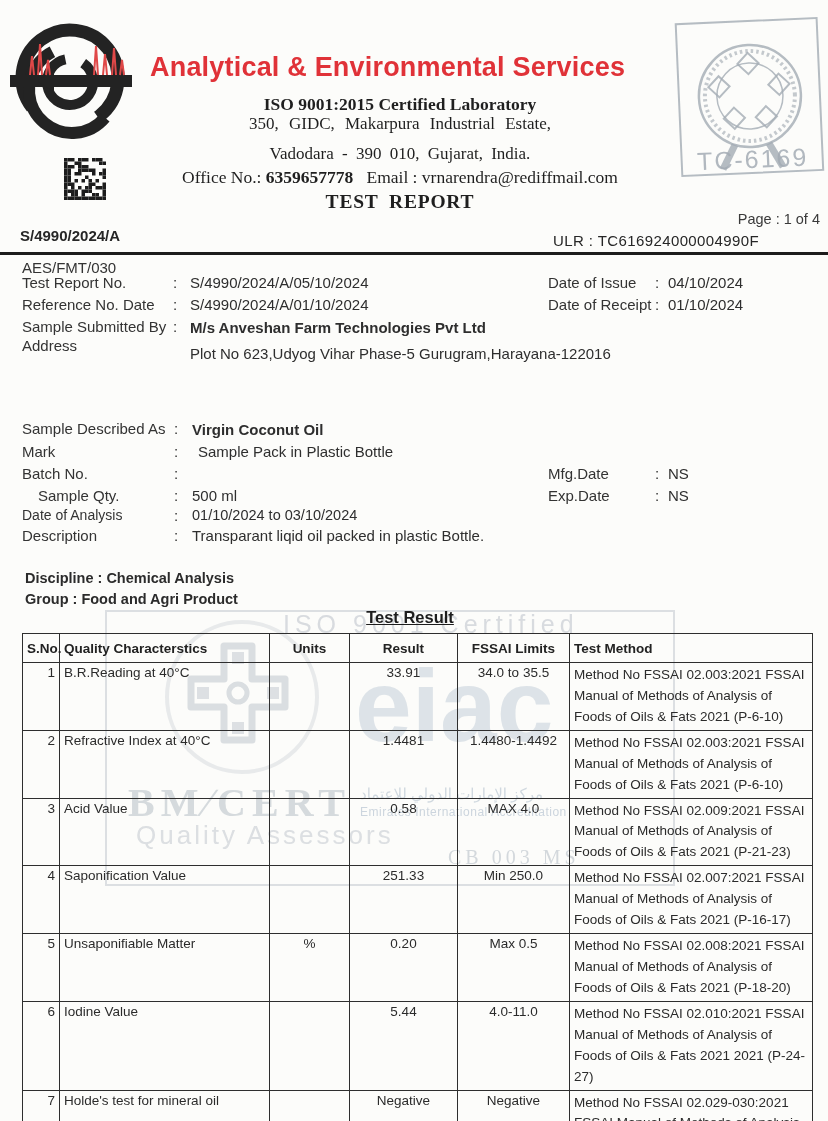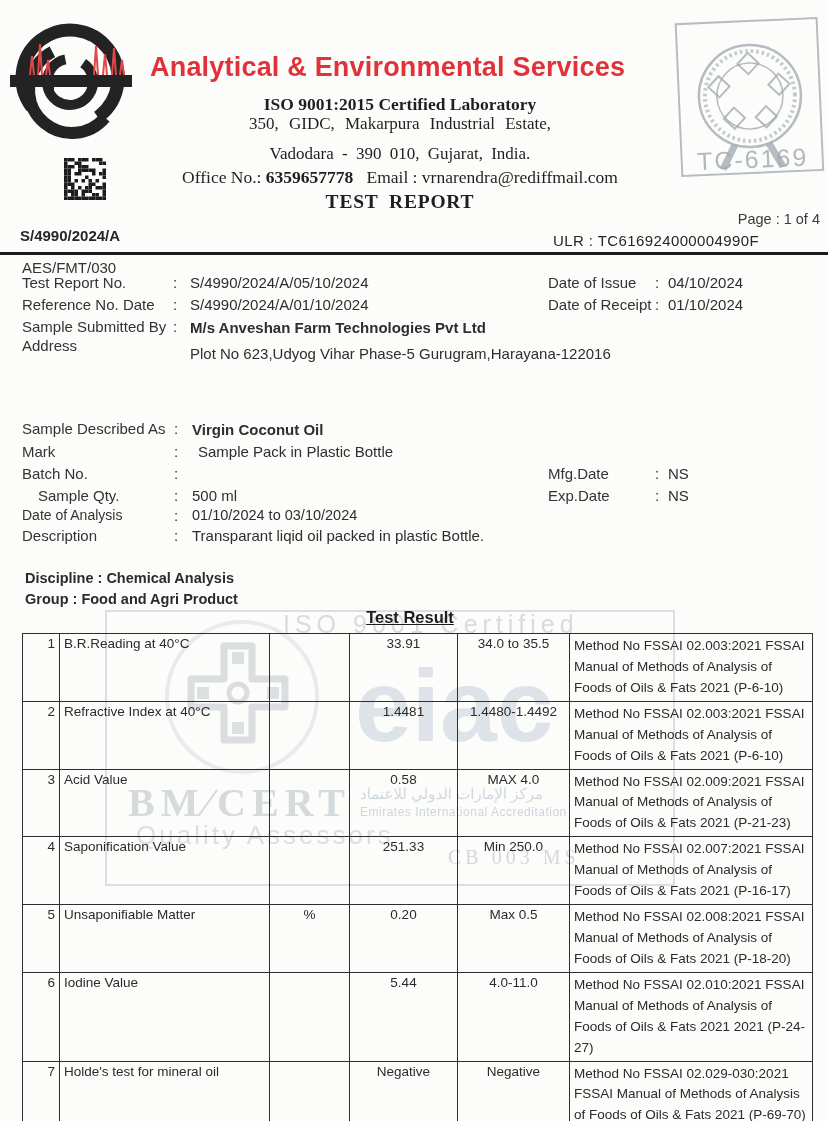--- a/index.html
+++ b/index.html
@@ -294,20 +294,28 @@
 <table class="res">
   <colgroup>
     <col style="width:37px">
       <col style="width:210px">
       <col style="width:80px">
     <col style="width:108px">
       <col style="width:112px">
       <col style="width:243px">
   </colgroup>
   <tbody>
+      <tr style="height:29px">
+    <th class="sno">S.No.</th>
+    <th>Quality Characterstics</th>
+    <th class="c">Units</th>
+    <th class="c">Result</th>
+    <th class="c">FSSAI Limits</th>
+    <th>Test Method</th>
+  </tr>
   <tr style="height:61px">
     <td class="sno">1</td>
     <td class="qc">B.R.Reading at 40°C</td>
     <td class="c"></td>
     <td class="c">33.91</td>
     <td class="c">34.0 to 35.5</td>
     <td class="method">Method No FSSAI 02.003:2021 FSSAI Manual of Methods of Analysis of Foods of Oils &amp; Fats 2021 (P-6-10)</td>
   </tr>
   <tr style="height:59px">
     <td class="sno">2</td>

